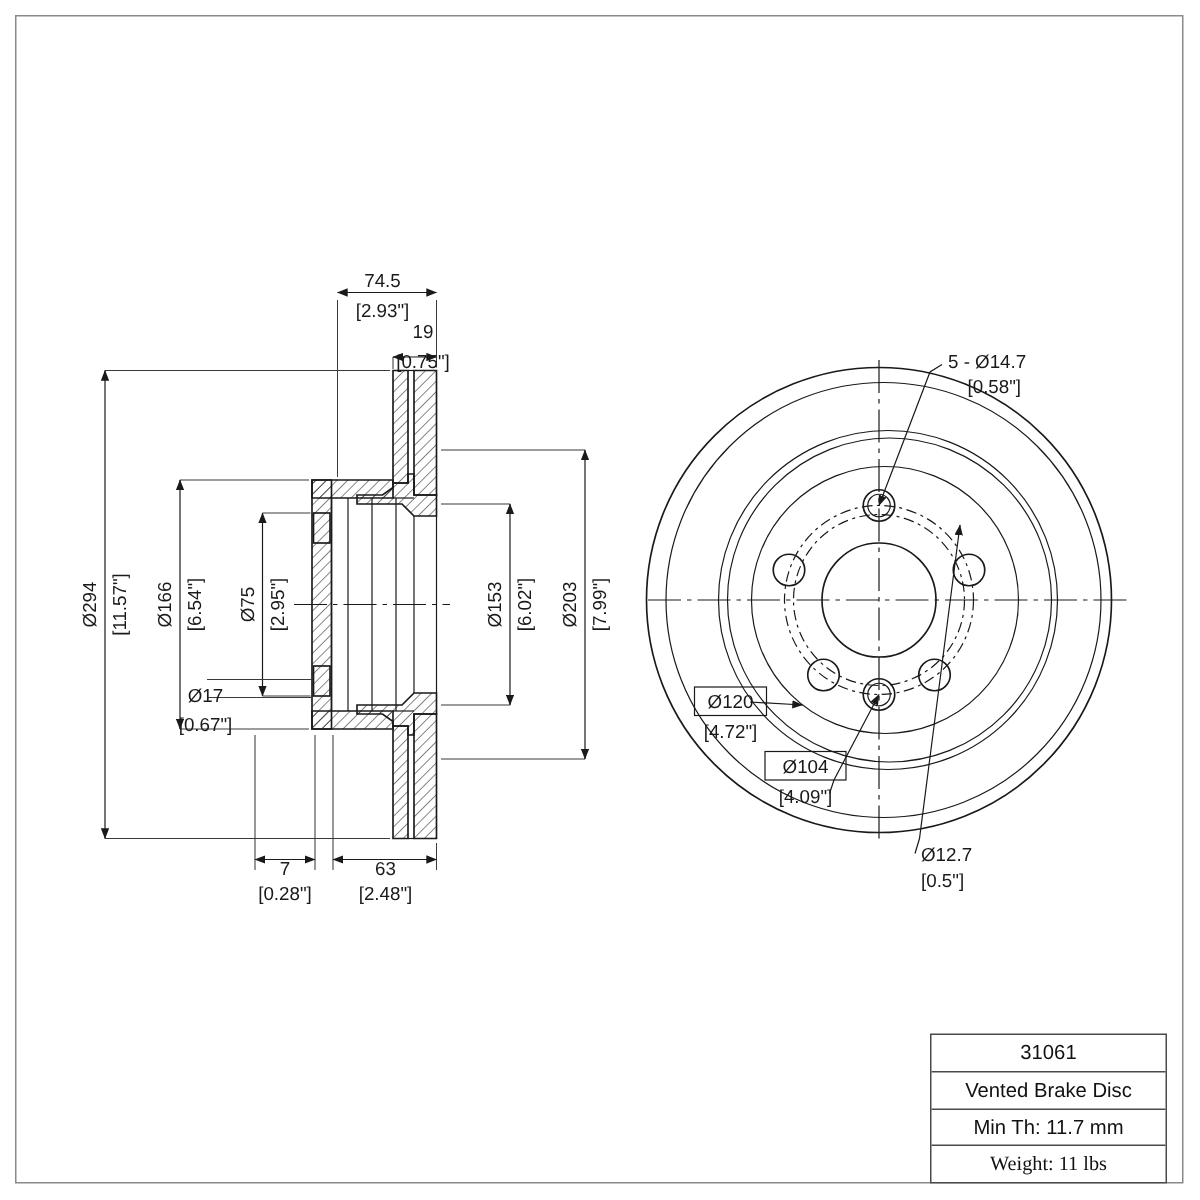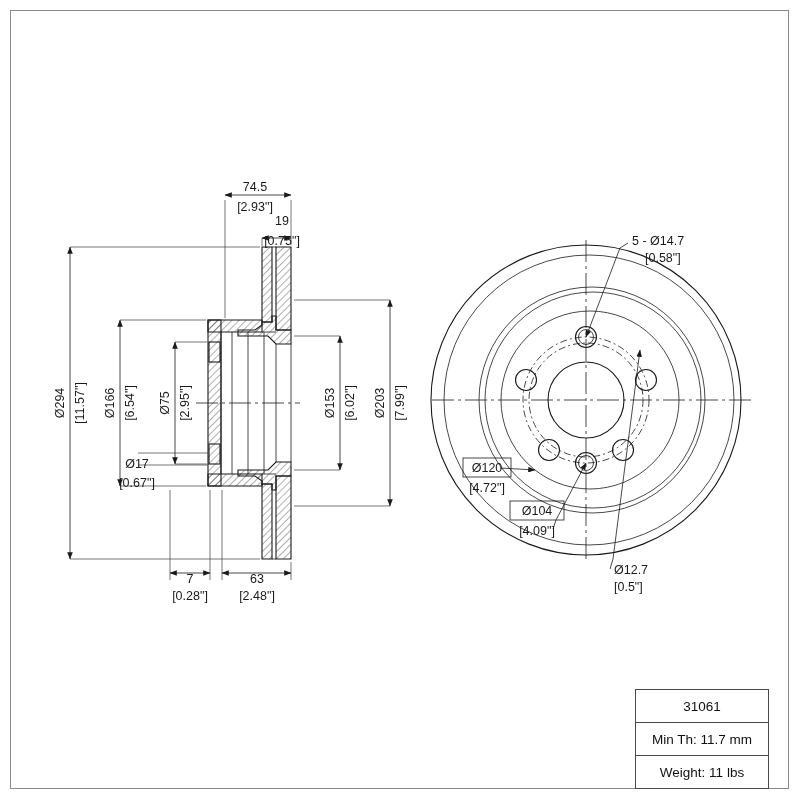--- a/index.html
+++ b/index.html
@@ -13,26 +13,26 @@
   .dim{font-size:12.5px;}
   .ln{stroke:#1a1a1a;fill:none;}
   .thin{stroke-width:0.8;}
   .med{stroke-width:1.1;}
   .ext{stroke:#3a3a3a;stroke-width:0.7;fill:none;}
   .center{stroke:#1a1a1a;stroke-width:0.8;fill:none;
           stroke-dasharray:22 4 3 4;}
   .hidden{stroke:#1a1a1a;stroke-width:0.8;fill:none;stroke-dasharray:7 3 2 3;}
   .hatchfill{fill:url(#hatch);stroke:#1a1a1a;stroke-width:1.1;}
   .leader{stroke:#1a1a1a;stroke-width:0.8;fill:none;}
-  #titleblock{position:absolute;left:635px;top:689px;width:134px;height:100px;
+  #titleblock{position:absolute;left:620px;top:689px;width:158px;height:100px;
       border:1px solid #4a4a4a;box-sizing:border-box;display:flex;
       flex-direction:column;background:#fff;}
   #titleblock .row{flex:1;display:flex;align-items:center;justify-content:center;
       border-bottom:1px solid #4a4a4a;font-size:13.5px;color:#111;}
-  #titleblock .row:last-child{border-bottom:none;}
+  #titleblock .row:last-child{border-bottom:none;font-family:Liberation Serif, serif;}
 </style>
 </head>
 <body>
 
 <div id="sheet">
 
   <div class="frame"></div>
 
   <svg viewBox="0 0 800 800">
     <defs>
@@ -220,17 +220,18 @@
 
     <text class="dim" x="537" y="515" text-anchor="middle">Ø104</text>
     <text class="dim" x="537" y="535" text-anchor="middle">[4.09"]</text>
 
     <text class="dim" x="614" y="574">Ø12.7</text>
     <text class="dim" x="614" y="591">[0.5"]</text>
   </svg>
 
   <div id="titleblock">
     <div class="row">31061</div>
+    <div class="row">Vented Brake Disc</div>
     <div class="row">Min Th: 11.7 mm</div>
     <div class="row">Weight: 11 lbs</div>
   </div>
 
 </div>
 
 </body></html>

